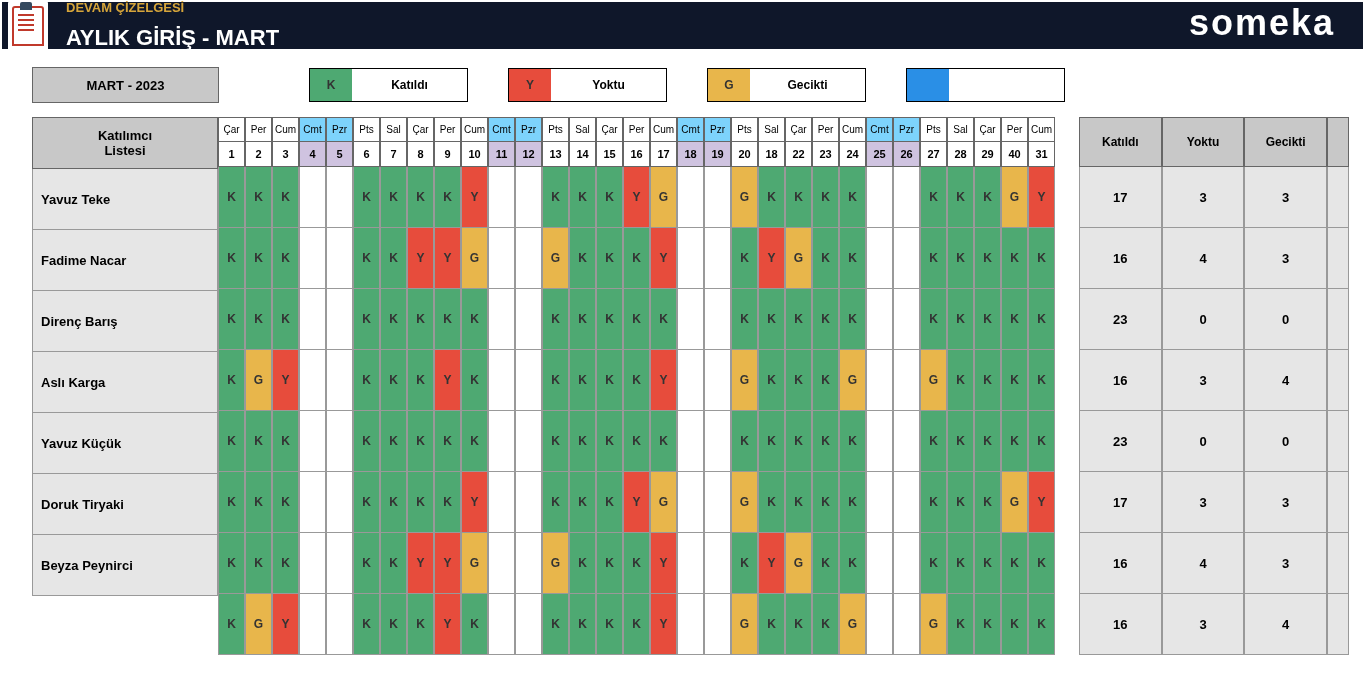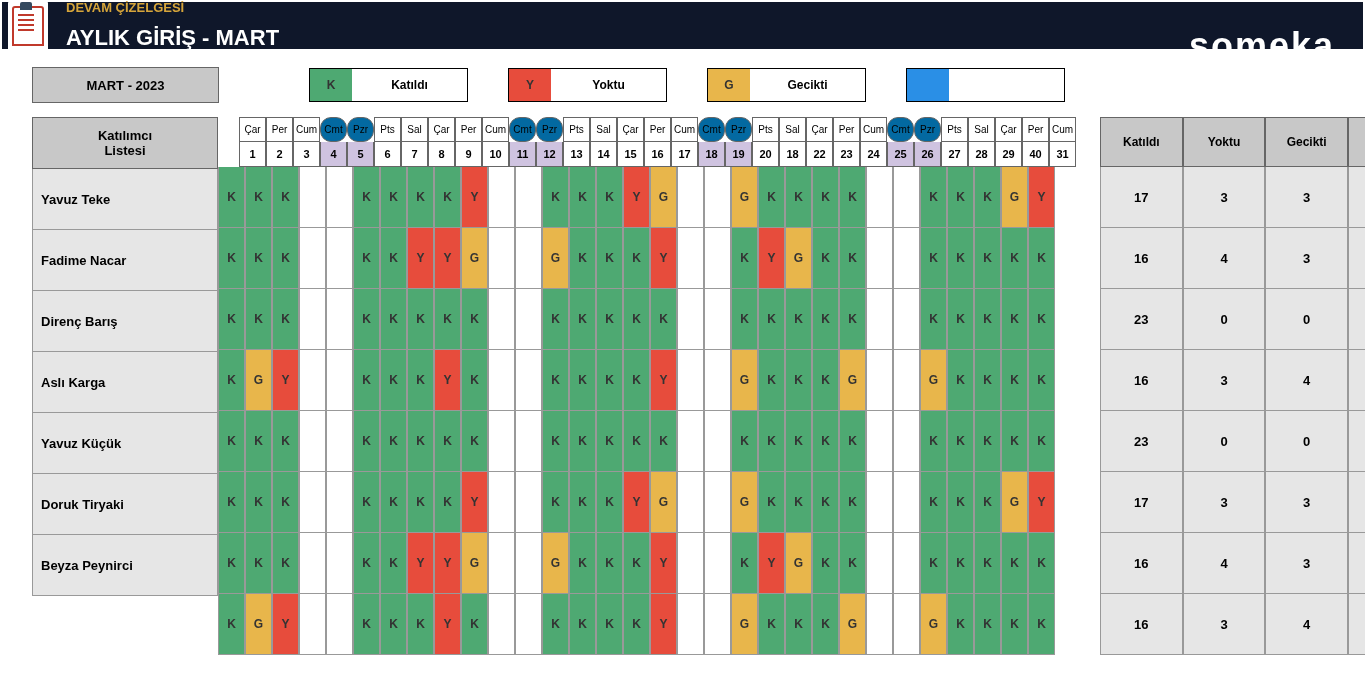--- a/index.html
+++ b/index.html
@@ -69,21 +69,21 @@
   .main-title {
     color: #fff;
     font-weight: bold;
     font-size: 22px;
     margin-top: 10px;
   }
   .brand {
     color: #fff;
     position: absolute;
     right: 28px;
-    top: 23px;
+    top: 0;
     font-size: 36px;
     font-weight: 600;
     letter-spacing: 2px;
   }
   .legend-row {
     display: flex;
     align-items: center;
     margin: 18px 20px 14px 20px;
     gap: 40px;
   }
@@ -163,34 +163,33 @@
     padding-left: 8px;
     font-weight: bold;
     font-size: 13px;
   }
   .grid-wrap {
     display: flex;
     flex-direction: column;
   }
   .grid-header {
     display: flex;
-    padding-left: 21px;
   }
   .day-head {
     width: 27px;
     height: 25px;
     border: 1px solid #666;
     display: flex;
     align-items: center;
     justify-content: center;
     font-size: 10px;
     box-sizing: border-box;
     background: #fff;
   }
-  .day-head.wknd { background: #0369a1; border-radius: 11px; }
+  .day-head.wknd { background: #7dd3fc; }
   .num-head {
     width: 27px;
     height: 25px;
     border: 1px solid #666;
     border-top: none;
     display: flex;
     align-items: center;
     justify-content: center;
     font-weight: bold;
     font-size: 11px;

